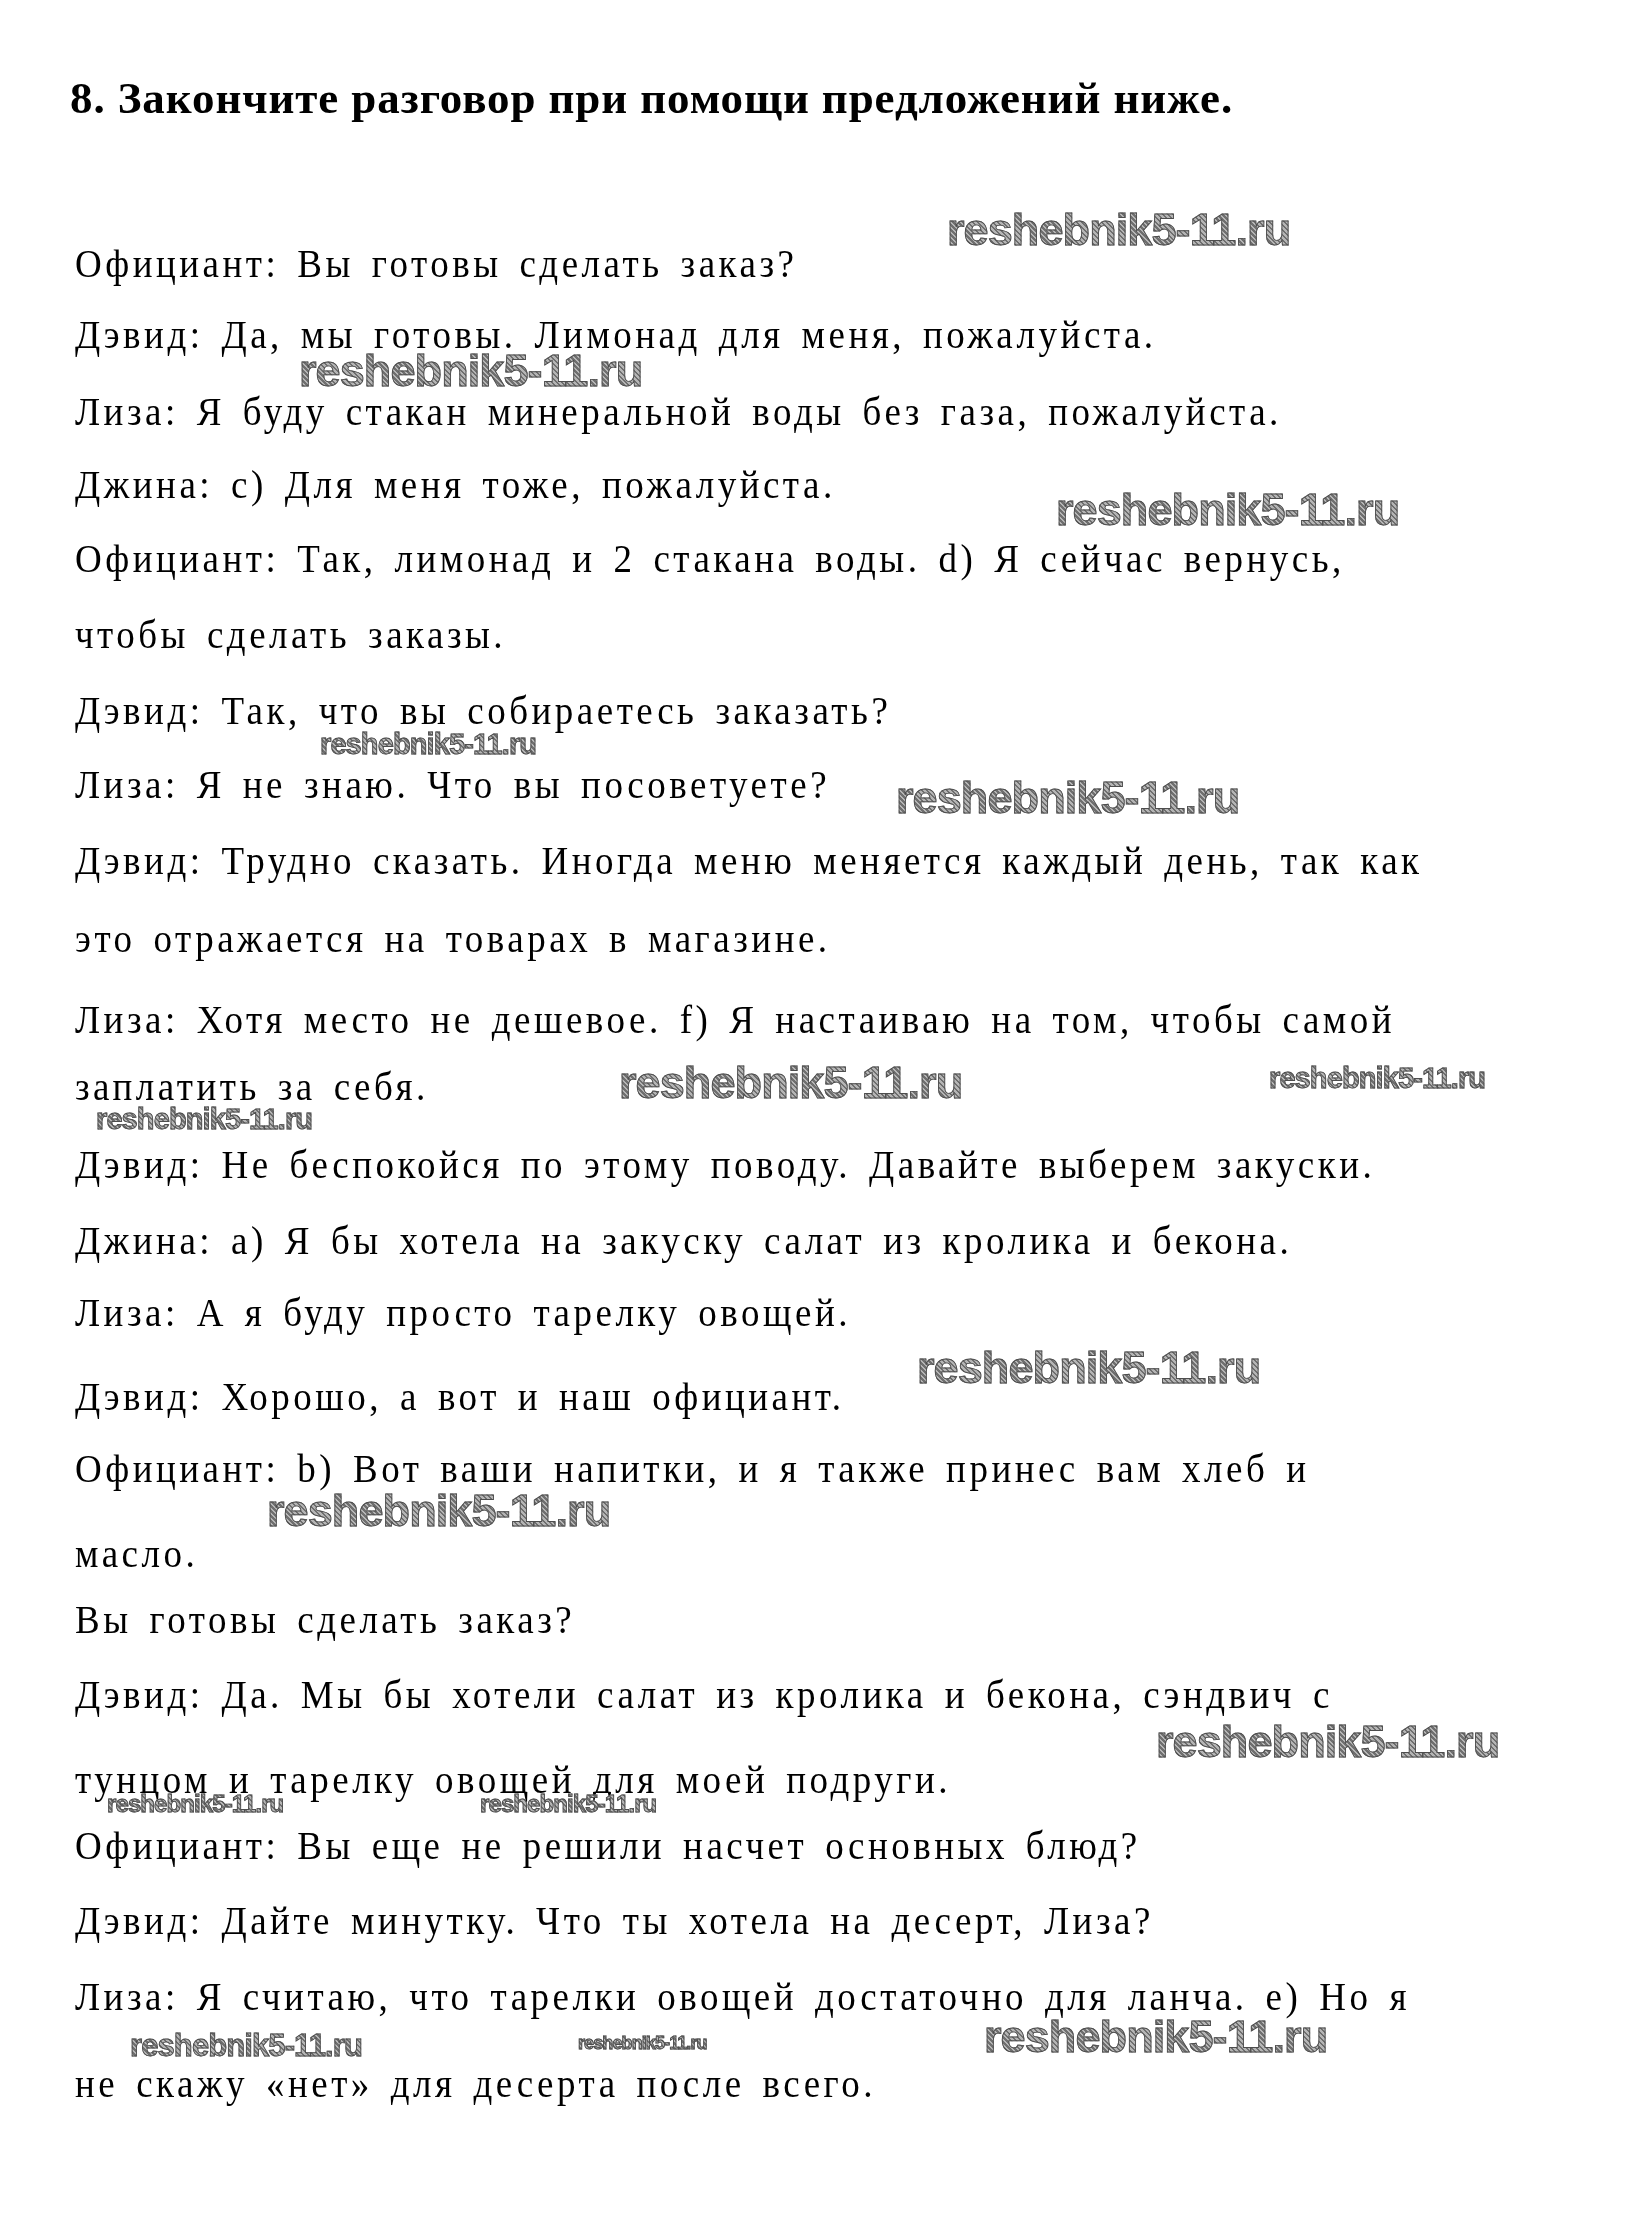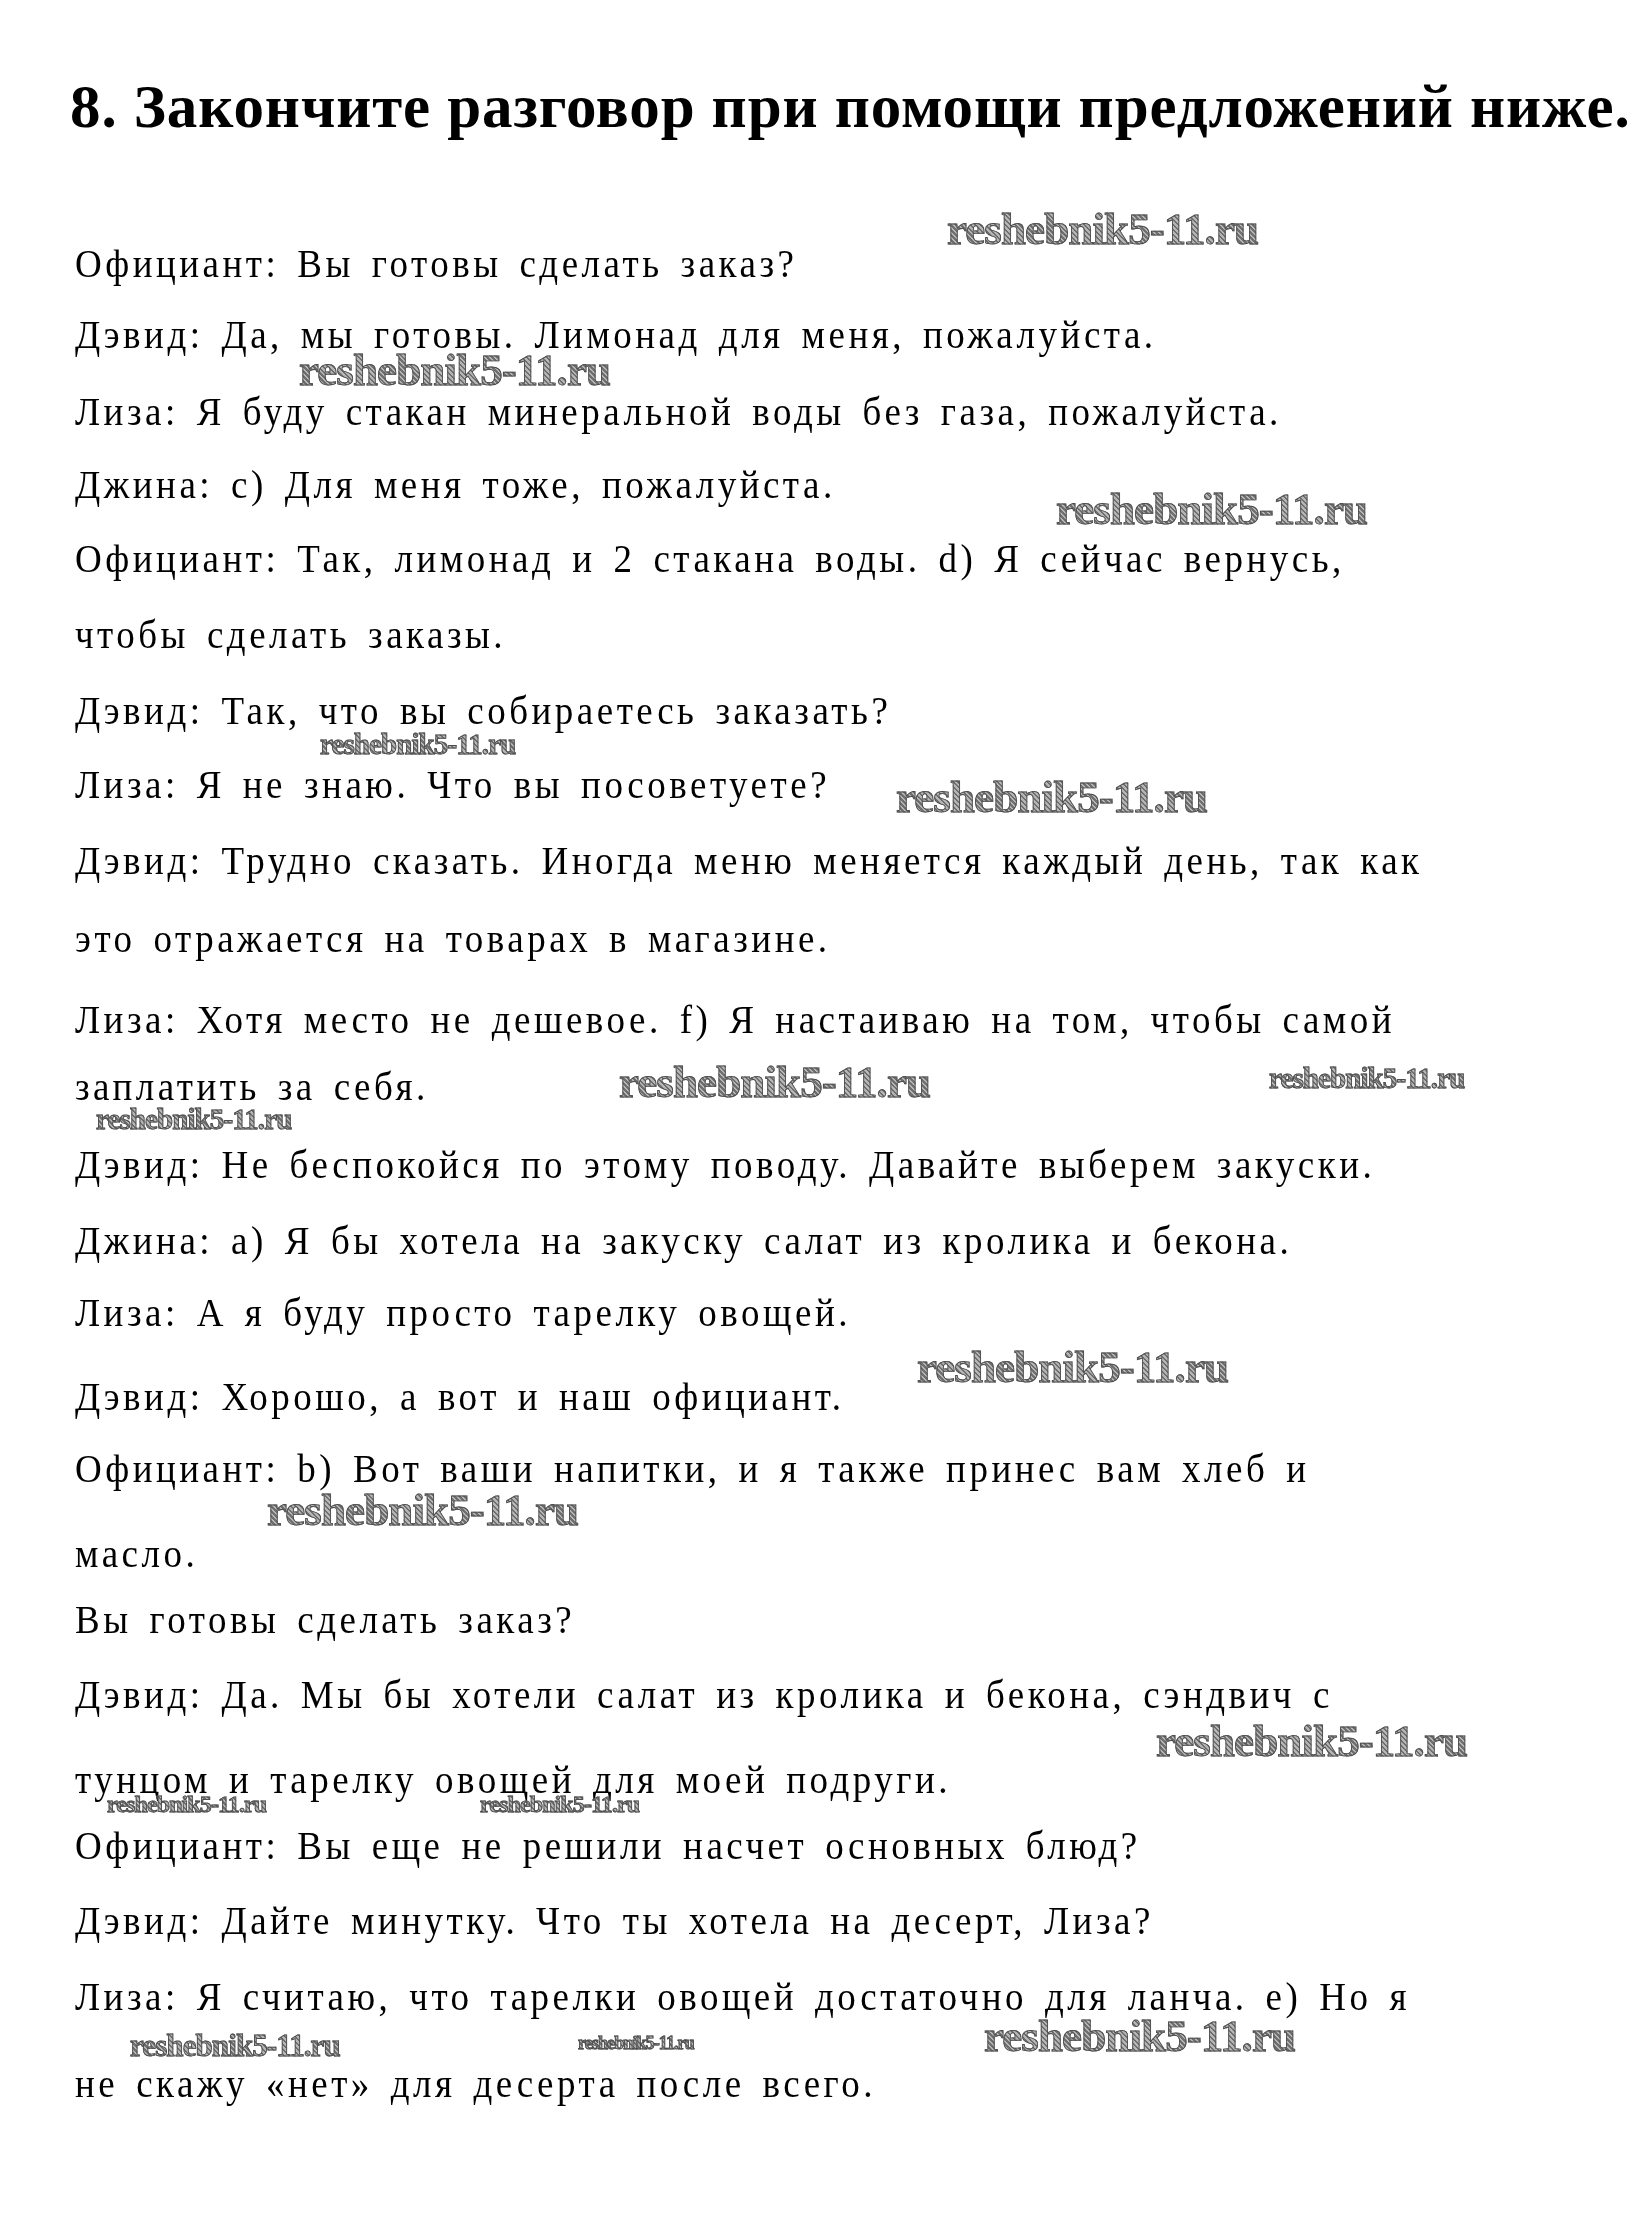--- a/index.html
+++ b/index.html
@@ -12,40 +12,40 @@
     width: 1648px;
     height: 2237px;
     background: #ffffff;
     overflow: hidden;
     font-family: "Liberation Serif", serif;
     color: #000000;
   }
   .title {
     position: absolute;
     left: 70px;
-    font-size: 61px;
+    font-size: 45px;
     font-weight: bold;
     letter-spacing: 0.9px;
     white-space: nowrap;
     line-height: 1;
   }
   .line {
     position: absolute;
     left: 75px;
     font-size: 37px;
     letter-spacing: 3.5px;
     word-spacing: 5.2px;
     white-space: nowrap;
     line-height: 1.25;
     transform: scaleY(1.08);
     transform-origin: left top;
   }
   .wm {
     position: absolute;
-    font-family: Liberation Serif, serif;
+    font-family: Liberation Sans, sans-serif;
     font-weight: bold;
     letter-spacing: -0.9px;
     white-space: nowrap;
     line-height: 1;
     color: #8f8f8f;
     background: repeating-linear-gradient(45deg, #6f6f6f 0 1.7px, #b5b5b5 1.7px 3.5px);
     -webkit-background-clip: text;
     background-clip: text;
     -webkit-text-fill-color: transparent;
     -webkit-text-stroke: 0.9px #4d4d4d;

